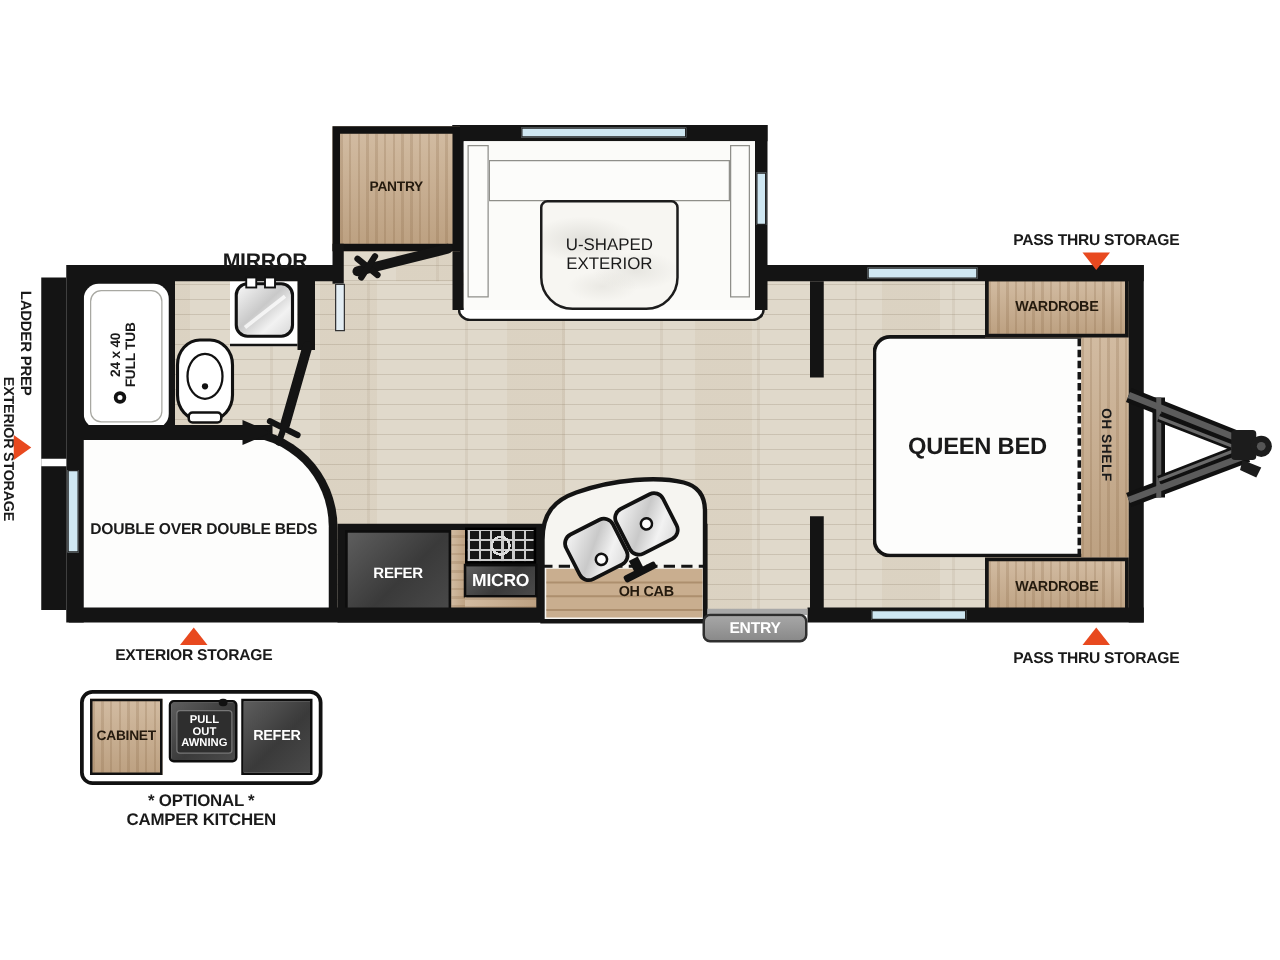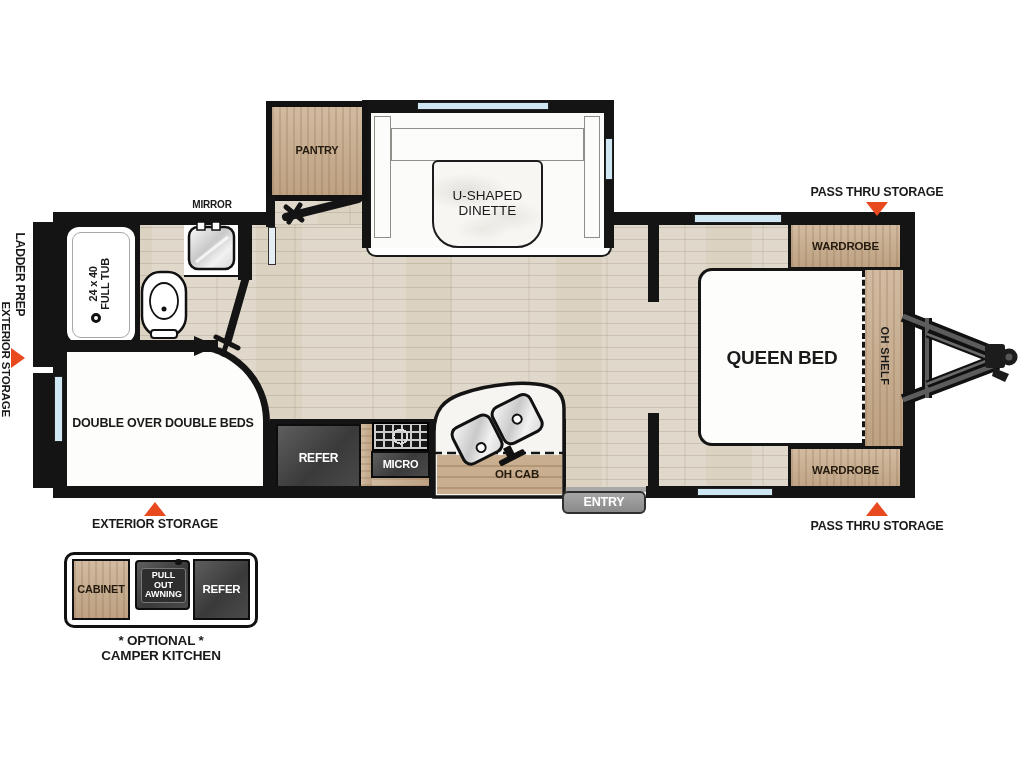--- a/index.html
+++ b/index.html
@@ -46,42 +46,42 @@
   <div class="wall" style="left:362px;top:100px;width:252px;height:13px;"></div>
   <div class="wall" style="left:362px;top:100px;width:9px;height:148px;"></div>
   <div class="wall" style="left:604px;top:100px;width:10px;height:148px;"></div>
   <div class="abs" style="left:371px;top:113px;width:233px;height:135px;background:#fbfbf9;"></div>
   <div class="cushion" style="left:374px;top:116px;width:17px;height:122px;"></div>
   <div class="cushion" style="left:584px;top:116px;width:16px;height:122px;"></div>
   <div class="cushion" style="left:391px;top:128px;width:193px;height:33px;"></div>
   <div class="abs marble" style="left:432px;top:160px;width:111px;height:88px;border:2.5px solid #1c1c1c;border-radius:6px 6px 26px 26px;box-sizing:border-box;display:flex;align-items:center;justify-content:center;">
     <div style="text-align:center;font-weight:400;font-size:13.5px;line-height:1.1;color:#1a1a1a;">
       <span>U-SHAPED</span><br>
-      <span>DINETTE</span>
+      <span>EXTERIOR</span>
     </div>
   </div>
   <div class="win" style="left:417px;top:102px;width:132px;height:8px;"></div>
   <div class="win" style="left:605px;top:138px;width:8px;height:42px;"></div>
 
   <div class="abs wood" style="left:266px;top:101px;width:102px;height:100px;border:6px solid #111;box-sizing:border-box;display:flex;align-items:center;justify-content:center;">
     <span class="lbl" style="position:static;font-size:11px;color:#241a0e;">PANTRY</span>
   </div>
   <div class="wall" style="left:266px;top:195px;width:9px;height:32px;"></div>
 
   <div class="wall" style="left:270px;top:419px;width:296px;height:79px;"></div>
   <div class="abs dark" style="left:276px;top:424px;width:85px;height:69px;display:flex;align-items:center;justify-content:center;">
     <span class="lbl wlbl" style="position:static;font-size:12px;">REFER</span>
   </div>
   <div class="abs woodh" style="left:361px;top:424px;width:12px;height:69px;"></div>
   <div class="abs" style="left:372px;top:422px;width:57px;height:29px;box-sizing:border-box;border:2px solid #000;background-color:#161616;background-image:
       radial-gradient(circle 11px at 50% 50%, rgba(0,0,0,0) 6px, #ddd 6px 8px, rgba(0,0,0,0) 8px),
       repeating-linear-gradient(90deg,#ccc 0 2px, rgba(0,0,0,0) 2px 9px),
       repeating-linear-gradient(0deg,#ccc 0 2px, rgba(0,0,0,0) 2px 8px);"></div>
   <div class="abs dark" style="left:371px;top:451px;width:59px;height:27px;display:flex;align-items:center;justify-content:center;">
-    <span class="lbl wlbl" style="position:static;font-size:11px;">MICRO</span>
+    <span class="lbl wlbl" style="position:static;font-size:14px;">MICRO</span>
   </div>
   <div class="abs woodh" style="left:372px;top:478px;width:57px;height:16px;"></div>
 
   <div class="abs" style="left:56px;top:342px;width:214px;height:154px;background:#141414;border-radius:0 80px 0 0;"></div>
   <div class="abs" style="left:63px;top:349px;width:200px;height:140px;background:#fdfdfc;border-radius:0 72px 0 0;">
     <div class="lbl" style="left:0;right:0;top:68px;font-size:12.5px;">DOUBLE OVER DOUBLE BEDS</div>
   </div>
 
   <div class="abs" style="left:62px;top:222px;width:78px;height:126px;background:#141414;"></div>
   <div class="abs" style="left:67px;top:227px;width:68px;height:116px;background:#fff;border-radius:12px;"></div>
@@ -192,21 +192,21 @@
       <circle cx="1009" cy="357" r="8.5" fill="#1c1c1c"></circle>
       <circle cx="1009" cy="357" r="3.5" fill="#555"></circle>
       <path d="M994,368 l15,6 l-4,8 l-13,-6 Z" fill="#1c1c1c"></path>
     </g>
   </svg>
 
   <div class="abs" style="left:562px;top:491px;width:84px;height:23px;background:linear-gradient(180deg,#a6a6a6,#8a8a8a);border:2px solid #2f2f2f;border-radius:6px;box-sizing:border-box;display:flex;align-items:center;justify-content:center;">
     <span class="lbl wlbl" style="position:static;font-size:12.5px;">ENTRY</span>
   </div>
 
-  <div class="lbl" style="left:168px;top:200px;width:88px;font-size:10px;">MIRROR</div>
+  <div class="lbl" style="left:168px;top:200px;width:88px;font-size:17px;">MIRROR</div>
   <div class="lbl" style="left:477px;top:468px;width:80px;font-size:11.5px;color:#241a0e;">OH CAB</div>
   <div class="lbl" style="left:792px;top:186px;width:170px;font-size:12.5px;">PASS THRU STORAGE</div>
   <div class="tri-down" style="left:866px;top:202px;"></div>
   <div class="lbl" style="left:792px;top:520px;width:170px;font-size:12.5px;">PASS THRU STORAGE</div>
   <div class="tri-up" style="left:866px;top:502px;"></div>
   <div class="lbl" style="left:65px;top:518px;width:180px;font-size:12.5px;">EXTERIOR STORAGE</div>
   <div class="tri-up" style="left:144px;top:502px;"></div>
   <div class="lbl rot90" style="left:-40px;top:268px;width:120px;font-size:12px;">LADDER PREP</div>
   <div class="lbl rot90" style="left:-69px;top:353px;width:150px;font-size:11.5px;">EXTERIOR STORAGE</div>
   <div class="tri-right" style="left:11px;top:348px;"></div>

